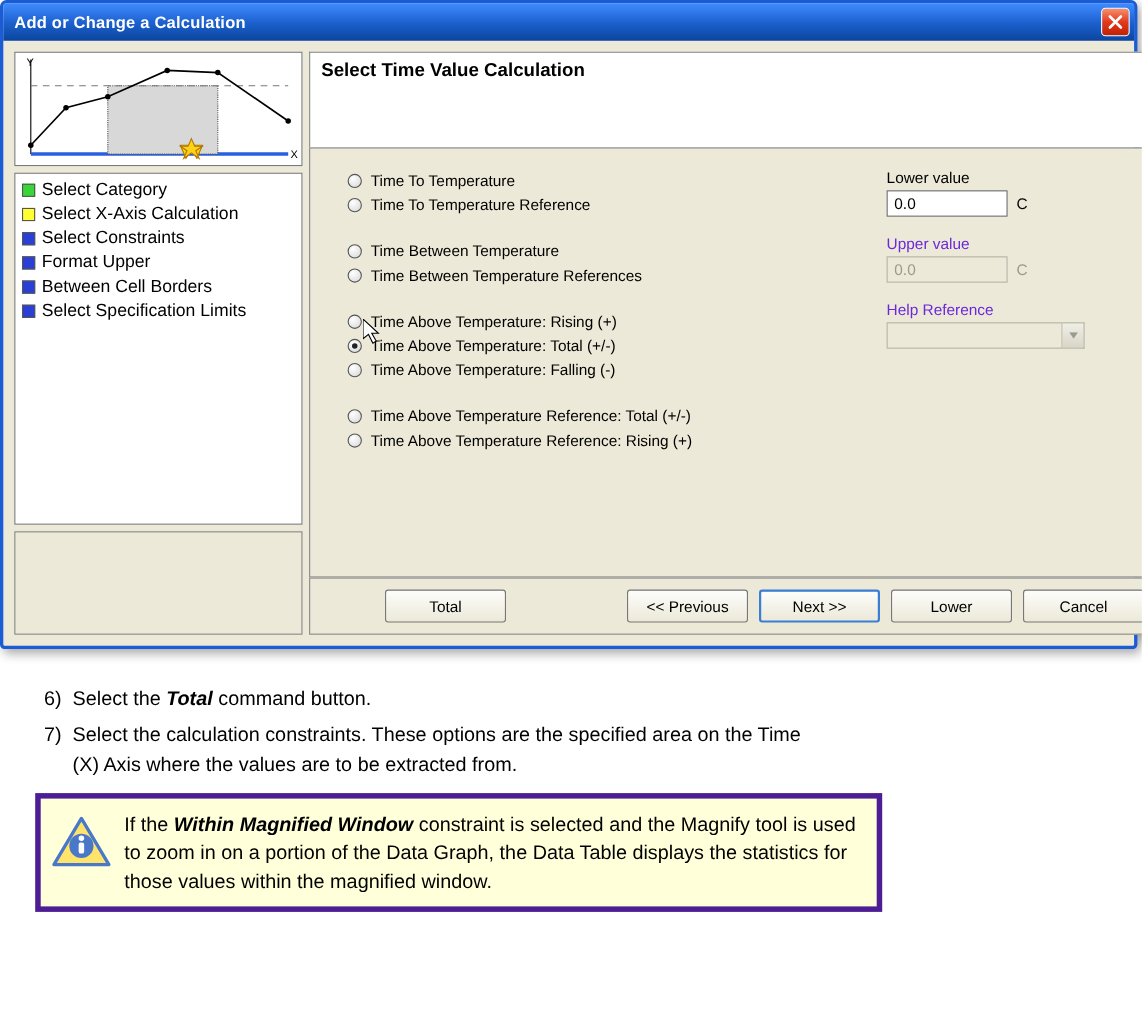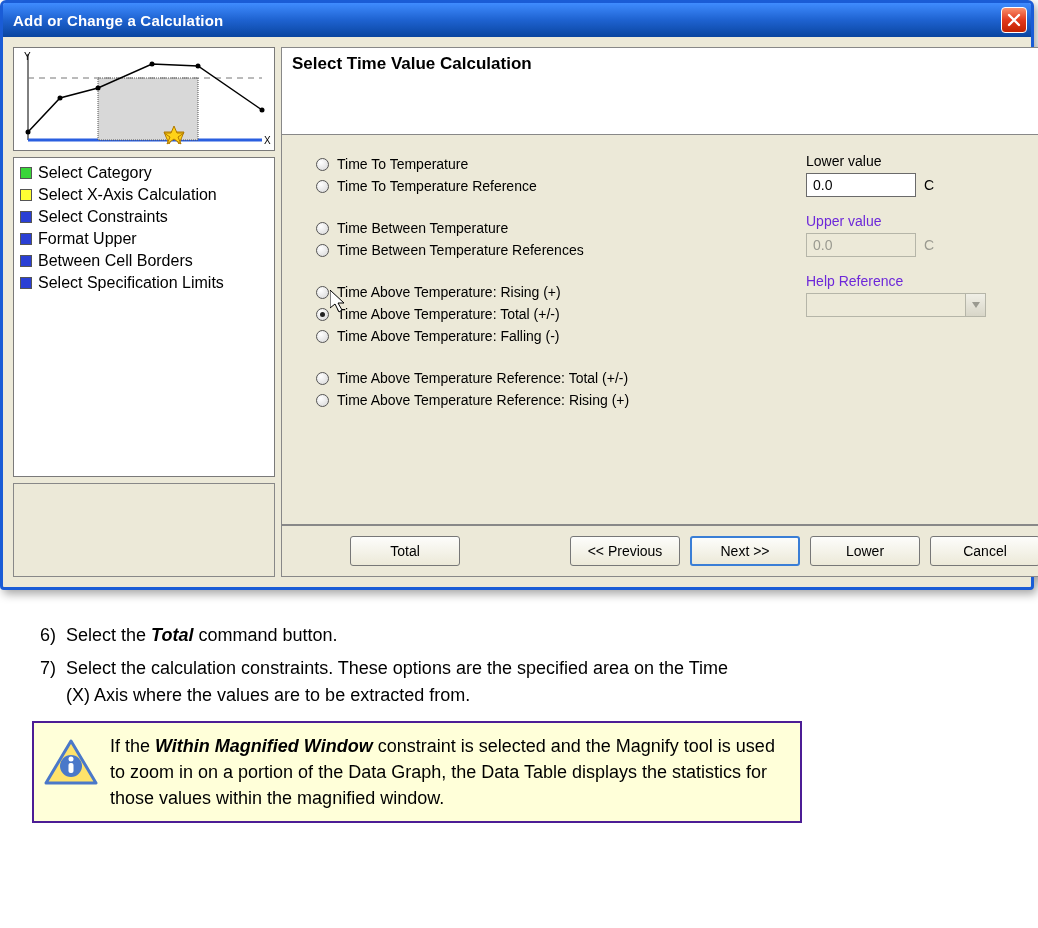--- a/index.html
+++ b/index.html
@@ -220,21 +220,21 @@
   
   .doc-area { padding: 8px 22px 30px 22px; }
   .doc-list { list-style: none; padding: 0; margin: 0; }
   .doc-li { display: flex; font-size: 18px; line-height: 1.5; margin: 6px 0; }
   .doc-num { width: 44px; text-align: right; padding-right: 10px; }
   .doc-text { flex: 1; padding-right: 60px; }
   .doc-text b i, .doc-text strong em { font-weight: bold; font-style: italic; }
 
   .note-box {
     margin: 12px 10px 0 10px;
-    border: 2px solid #4c1d95;
+    border: 5px solid #4c1d95;
     background: #ffffd9;
     display: flex;
     align-items: flex-start;
     padding: 10px 14px 10px 10px;
     gap: 12px;
   }
   .note-icon { width: 54px; flex: 0 0 auto; padding-top: 6px; }
   .note-text { font-size: 18px; line-height: 1.45; }
 </style>
 </head>

